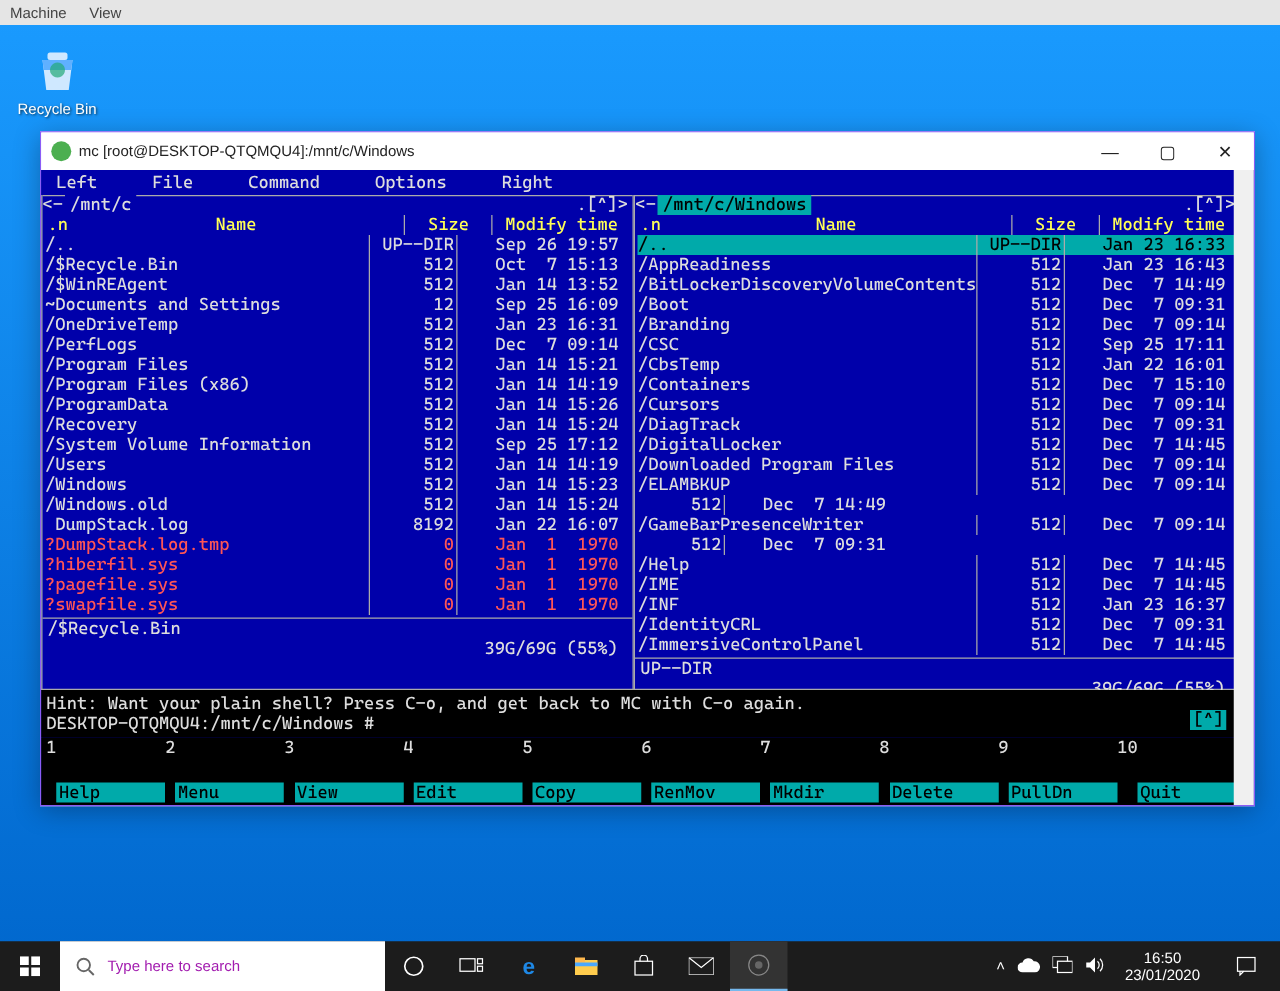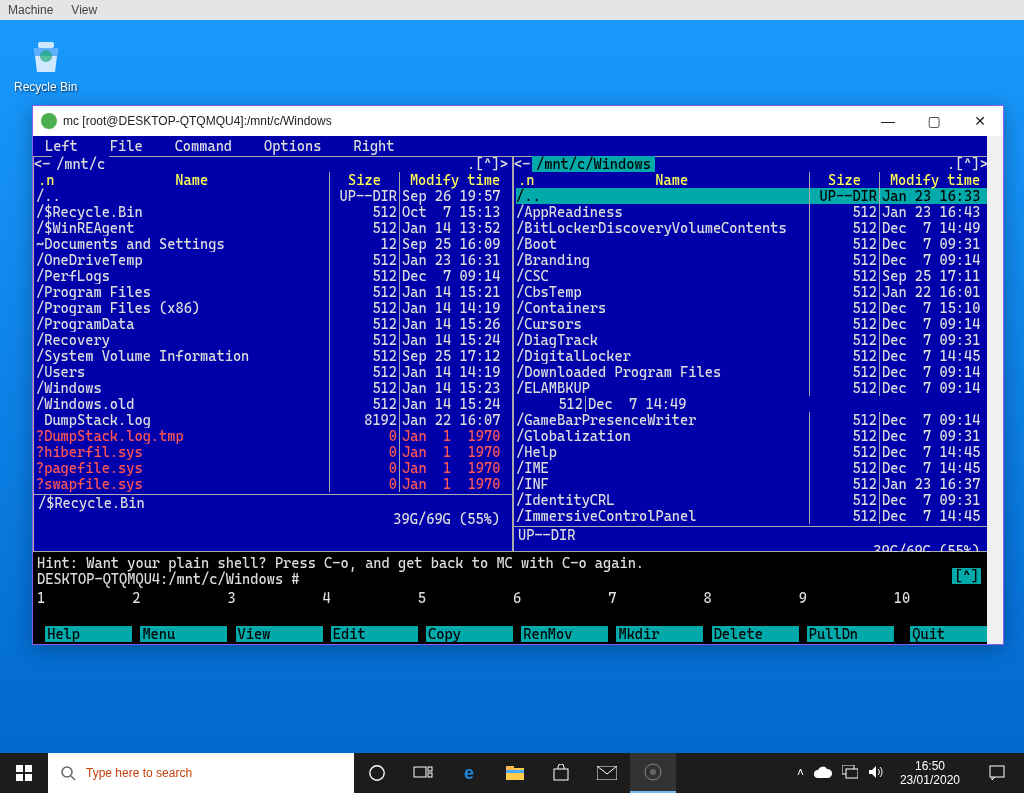--- a/index.html
+++ b/index.html
@@ -80,21 +80,21 @@
   position: absolute;
   right: 0; top: 0; bottom: 0;
   width: 16px;
   background: #f0f0f0;
 }
 .mc-menu {
   background: #0000aa;
   color: #ddd;
   display: flex;
   padding: 2px 4px;
-  gap: 4px;
+  gap: 16px;
 }
 .mc-menu span { padding: 0 20px 0 8px; }
 .panels {
   display: flex;
   gap: 0;
 }
 .panel {
   flex: 1;
   border: 1px solid #aaa;
   border-top: none;
@@ -135,21 +135,21 @@
 }
 .c-name { flex: 1; text-align: center; border-right: 1px solid #aaa; }
 .c-size { width: 70px; text-align: center; border-right: 1px solid #aaa; }
 .c-time { width: 110px; text-align: center; }
 .rows { padding: 0 2px; }
 .row { display: flex; color: #ddd; }
 .row.sys { color: #ff5555; }
 .row.selected { background: #00aaaa; color: #000; }
 .r-name { flex: 1; white-space: pre; border-right: 1px solid #aaa; overflow: hidden; }
 .r-size { width: 70px; text-align: right; border-right: 1px solid #aaa; padding-right: 2px; white-space: pre; }
-.r-time { width: 110px; white-space: pre; padding-left: 2px; }
+.r-time { width: 110px; white-space: pre; padding-left: 2px; margin-left: 28px; }
 .panel-status {
   border-top: 1px solid #aaa;
   padding: 0 4px;
   color: #ddd;
   margin-top: 2px;
 }
 .panel-foot {
   text-align: right;
   padding-right: 12px;
   margin-top: -8px;
@@ -193,25 +193,25 @@
   font-size: 12px;
 }
 .start {
   width: 48px;
   display: flex;
   align-items: center;
   justify-content: center;
 }
 .start svg { width: 16px; height: 16px; }
 .search {
-  width: 306px;
+  width: 260px;
   background: #fff;
   display: flex;
   align-items: center;
-  color: #c2410c;
+  color: #a21caf;
   padding-left: 12px;
   gap: 10px;
 }
 .task-icons { display: flex; }
 .task-icons .ti {
   width: 46px;
   display: flex;
   align-items: center;
   justify-content: center;
   font-size: 18px;
@@ -458,21 +458,20 @@
             <div class="row">
               <div class="r-size">512</div>
               <div class="r-time">Dec  7 14:49</div>
             </div>
             <div class="row">
               <div class="r-name">/GameBarPresenceWriter</div>
               <div class="r-size">512</div>
               <div class="r-time">Dec  7 09:14</div>
             </div>
             <div class="row">
-              <div class="r-name">/Globalization</div>
               <div class="r-size">512</div>
               <div class="r-time">Dec  7 09:31</div>
             </div>
             <div class="row">
               <div class="r-name">/Help</div>
               <div class="r-size">512</div>
               <div class="r-time">Dec  7 14:45</div>
             </div>
             <div class="row">
               <div class="r-name">/IME</div>

